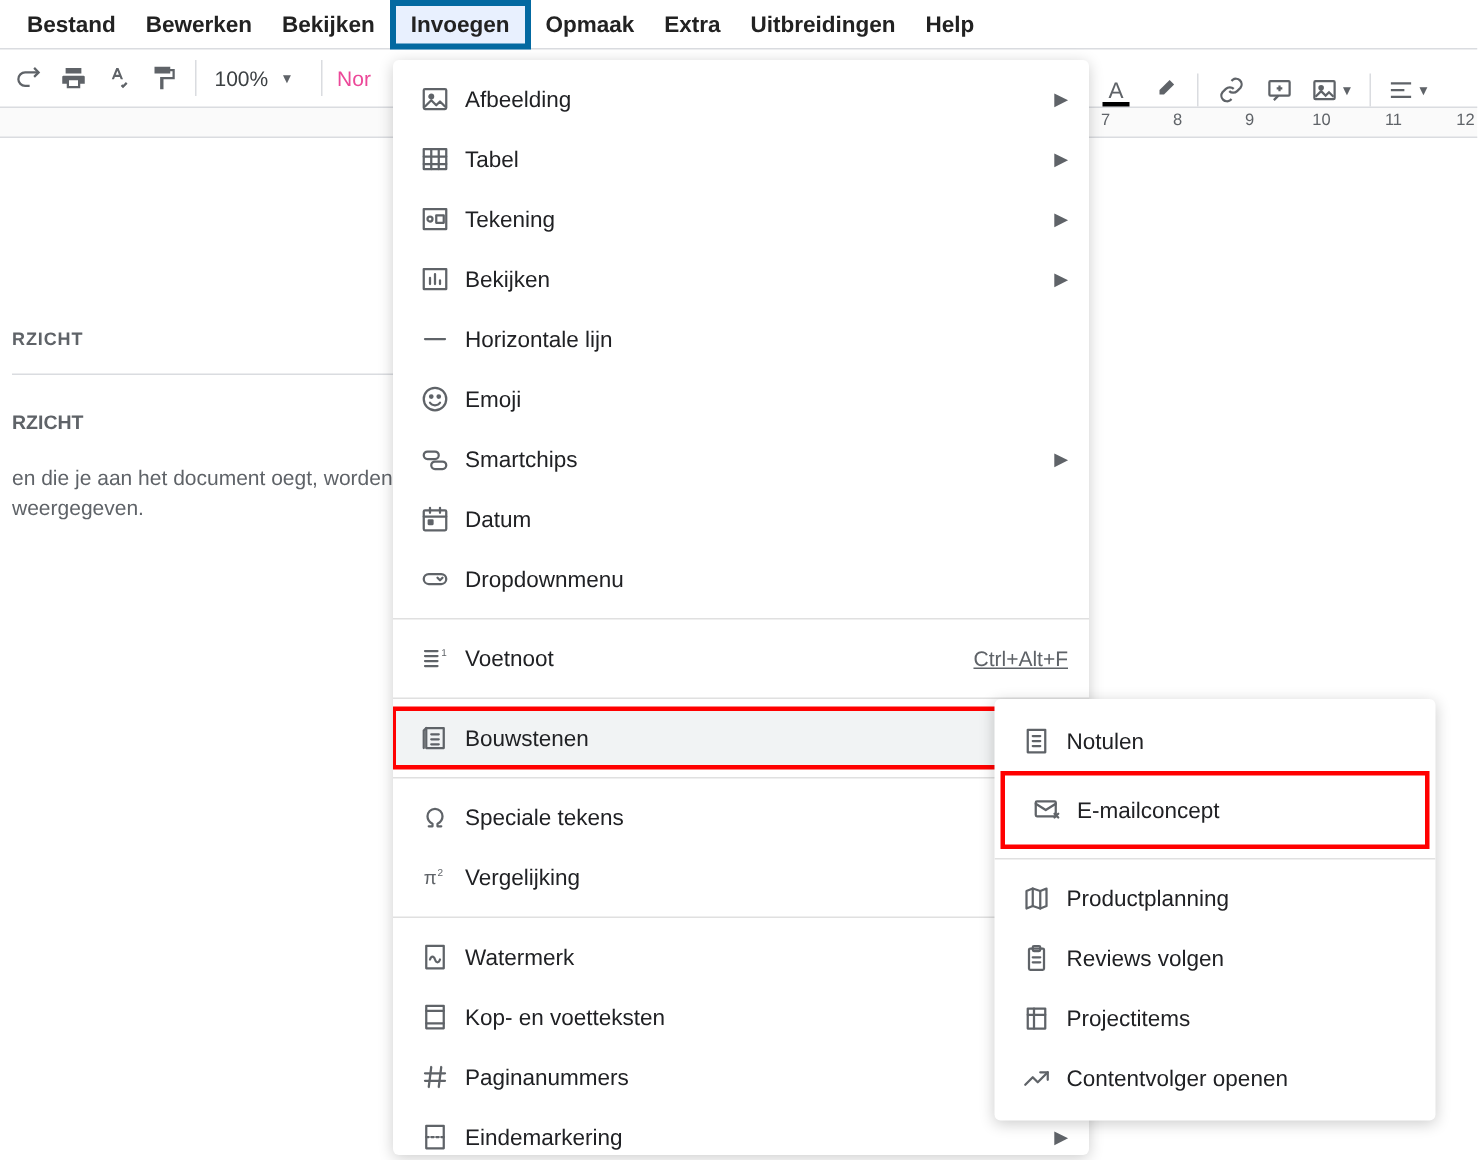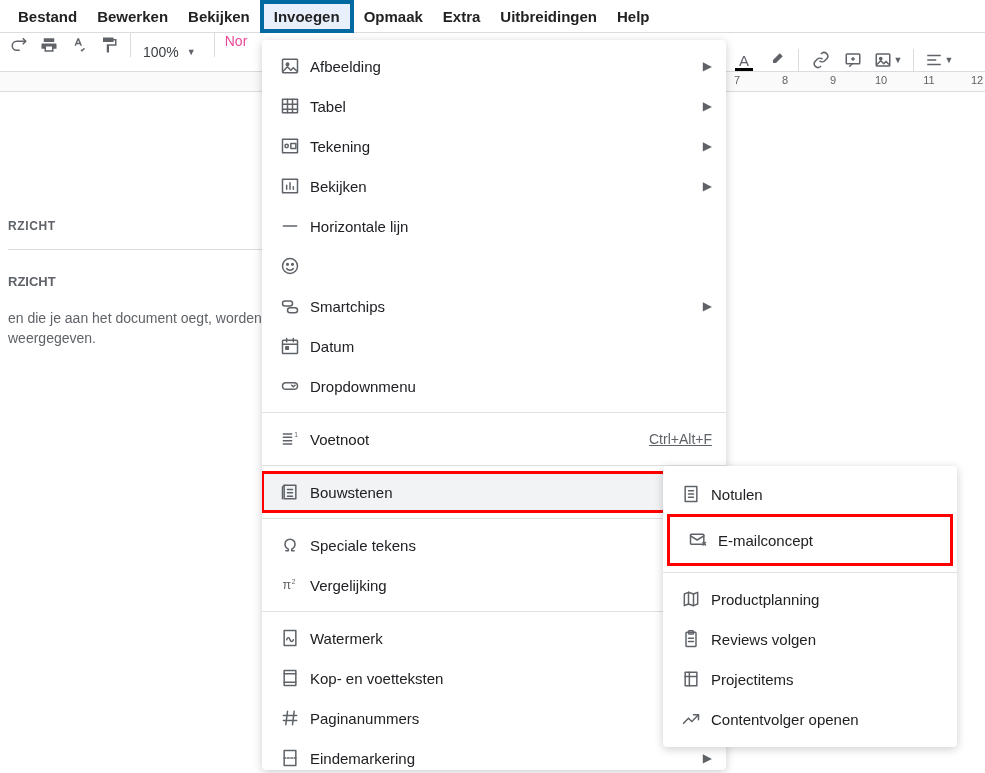--- a/index.html
+++ b/index.html
@@ -5,21 +5,21 @@
   * { box-sizing: border-box; font-family: Arial, "Helvetica Neue", sans-serif; }
   body { margin:0; width:985px; height:773px; background:#fff; color:#202124; font-size:14px; overflow:hidden; }
 
   
   .menubar { display:flex; align-items:center; padding:0 8px; height:32px;font-weight:bold; }
   .menubar .mi { padding:4px 10px; font-size:15px; color:#222; cursor:pointer; }
   .menubar .mi.active { background:#e8f0fe; }
   .highlight-red-main { border:4px solid #0369a1; }
 
   
-  .toolbar { display:flex; height:40px; padding:0 4px; border-top:1px solid #dadce0; border-bottom:1px solid #dadce0; }
+  .toolbar { display:flex; align-items:center; height:40px; padding:0 4px; border-top:1px solid #dadce0; border-bottom:1px solid #dadce0; }
   .tbicon { width:24px; height:24px; display:flex; align-items:center; justify-content:center; color:#5f6368; margin:0 3px; }
   .tbsep { width:1px; height:24px; background:#dadce0; margin:0 6px; }
   .zoom { display:flex; align-items:center; color:#3c4043; font-size:14px; margin:0 6px; }
   .zoom span { margin-right:6px; }
   .stylelabel { color:#ec4899; font-size:14px; margin-left:4px; }
 
   
   .rulerbar { position:relative; height:20px; border-bottom:1px solid #dadce0; background:#fafafa; }
   .ruler-right { position:absolute; left:665px; top:0; height:16px; display:flex; align-items:center; font-size:11px; color:#5f6368; }
   .ruler-right span { display:inline-block; width:48px; text-align:center; }
@@ -228,20 +228,21 @@
     </div>
     <div class="menu-item">
       <span class="ico">
         <svg width="20" height="20" viewBox="0 0 24 24" fill="none" stroke="#5f6368" stroke-width="1.8" stroke-linecap="round" stroke-linejoin="round">
           <circle cx="12" cy="12" r="9"></circle>
           <circle cx="9" cy="10" r="1" fill="#5f6368"></circle>
           <circle cx="15" cy="10" r="1" fill="#5f6368"></circle>
           <path d="M8 15c1 1.5 2.5 2 4 2s3-.5 4-2"></path>
         </svg>
       </span>
+      <span class="lbl">Emoji</span>
     </div>
     <div class="menu-item">
       <span class="ico">
         <svg width="20" height="20" viewBox="0 0 24 24" fill="none" stroke="#5f6368" stroke-width="1.8" stroke-linecap="round" stroke-linejoin="round">
           <rect x="3" y="6" width="12" height="6" rx="3"></rect>
           <rect x="9" y="14" width="12" height="6" rx="3"></rect>
         </svg>
       </span>
       <span class="lbl">Smartchips</span>
       <span class="arrow">▶</span>

